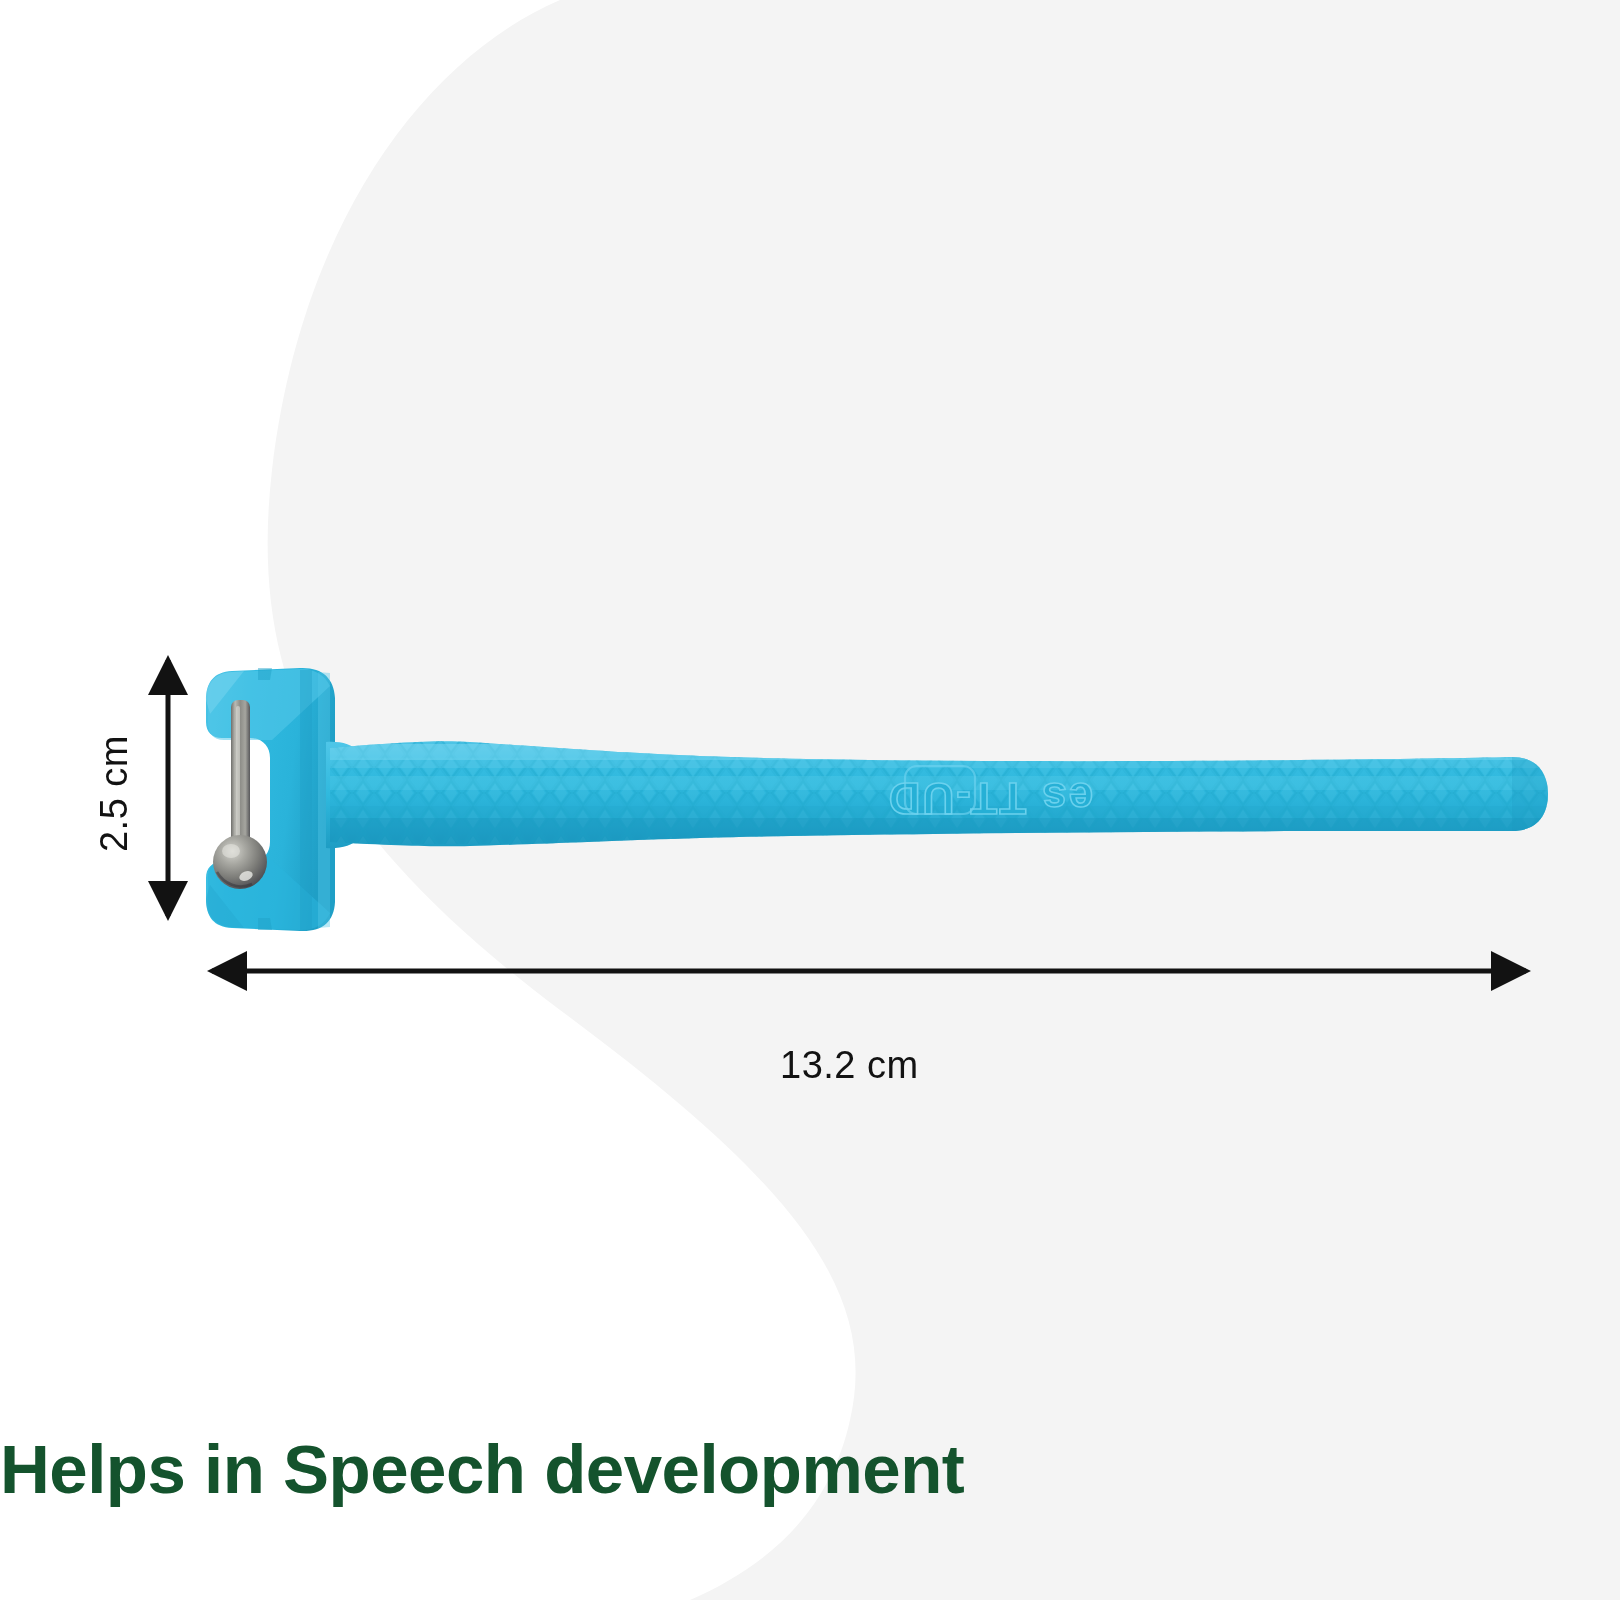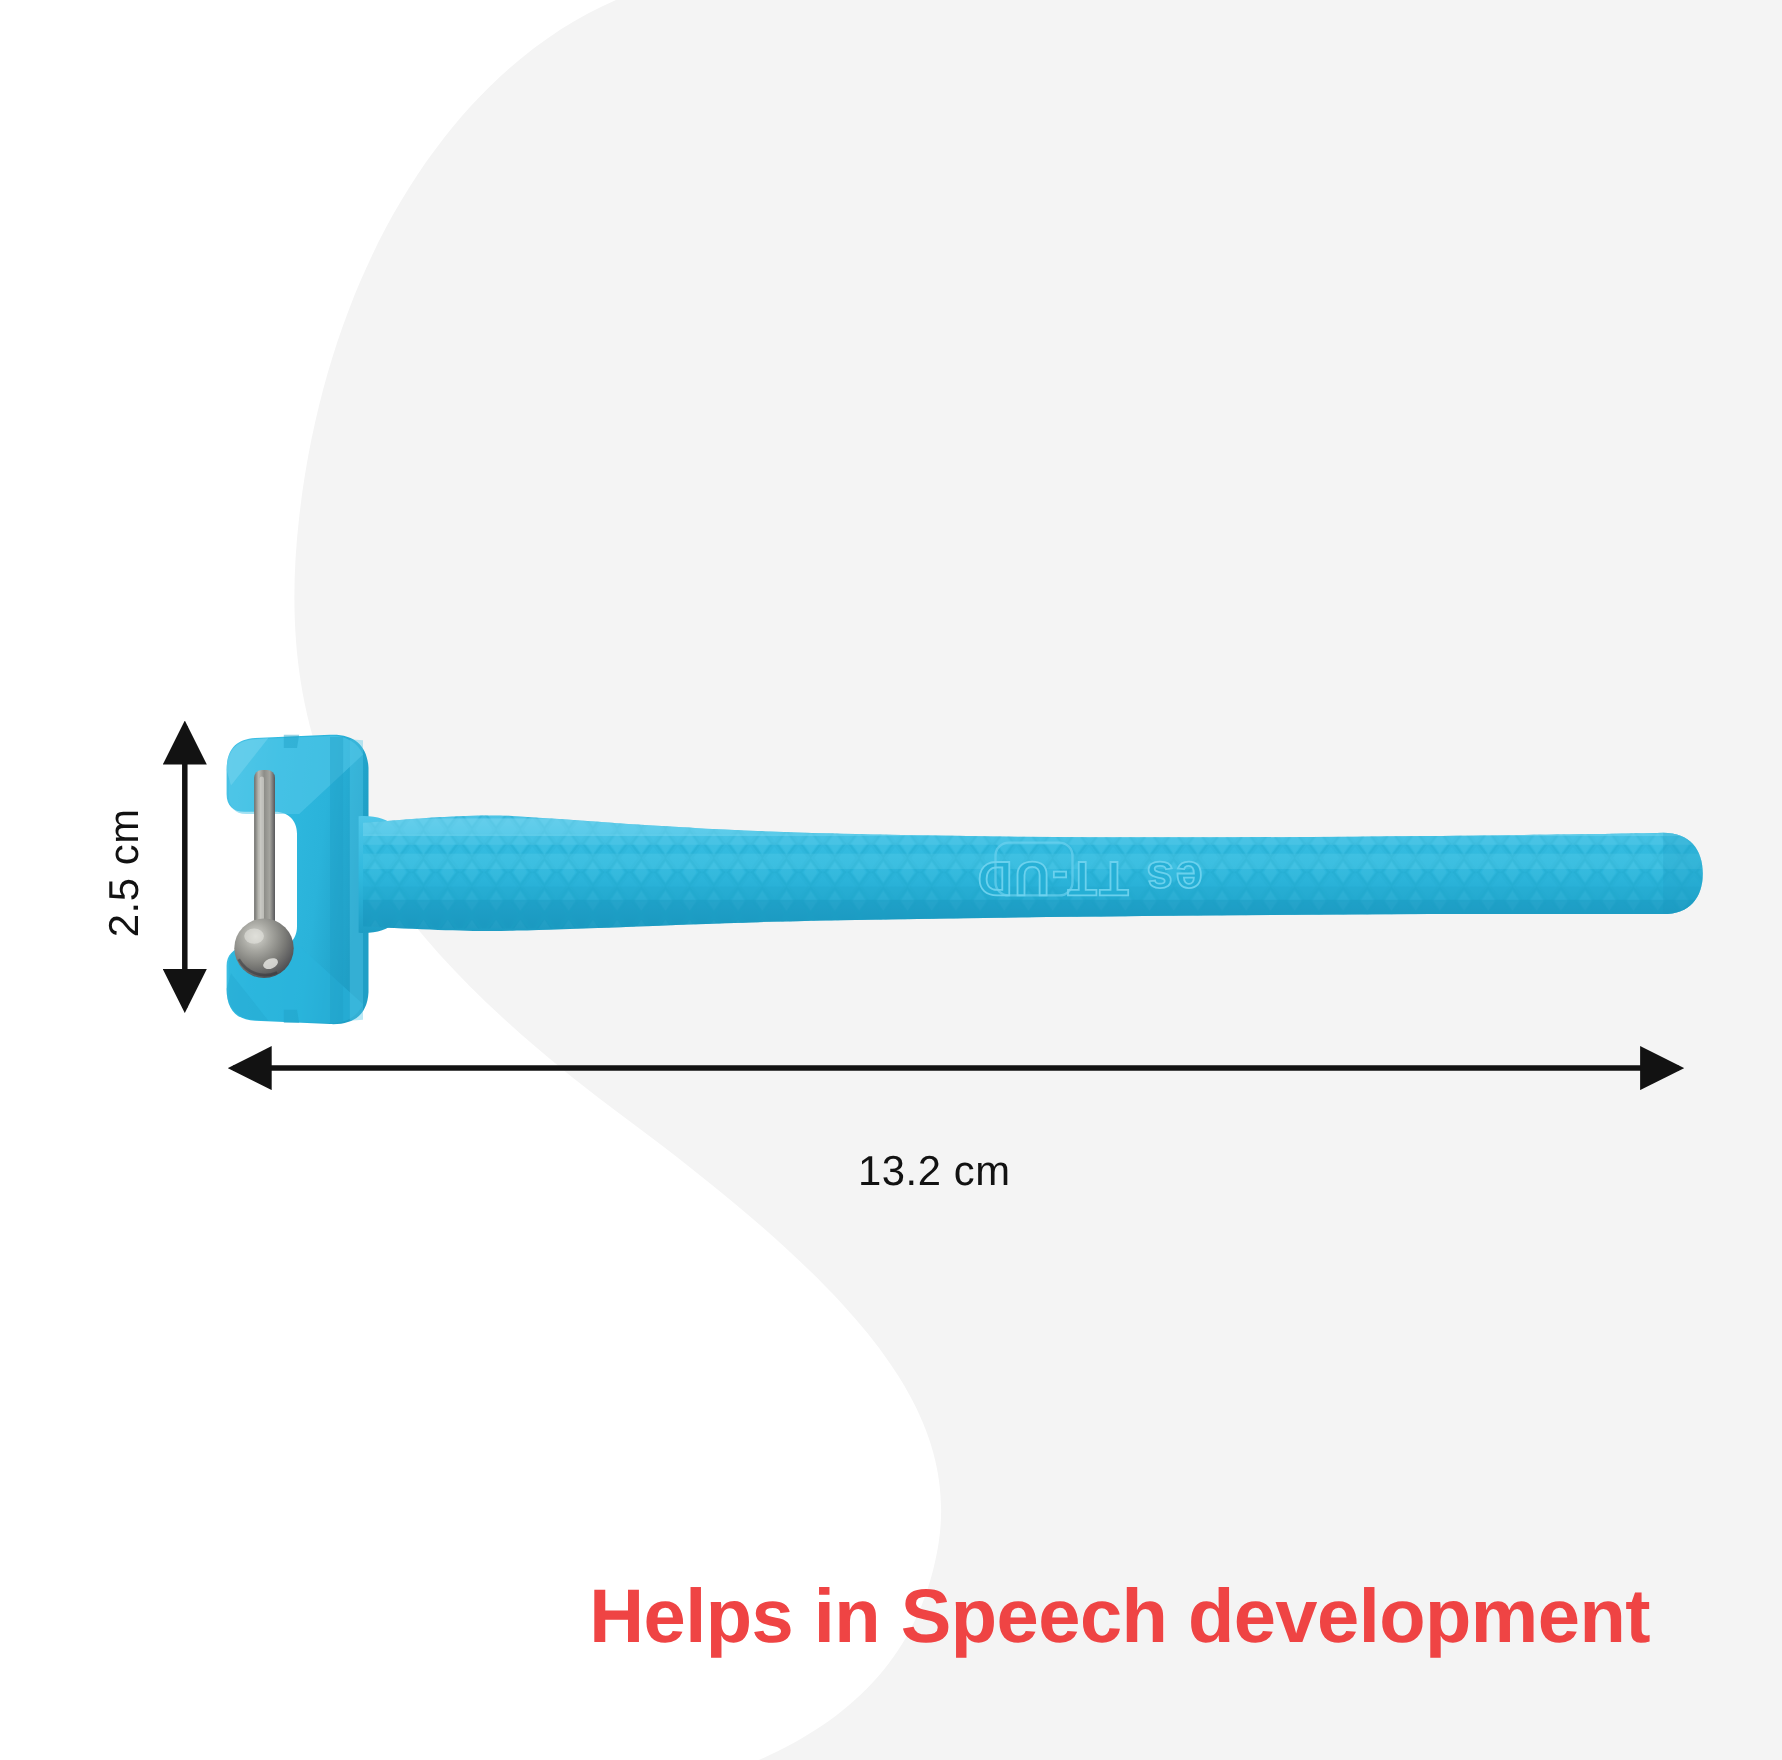--- a/index.html
+++ b/index.html
@@ -49,26 +49,26 @@
     transform: rotate(-90deg);
     transform-origin: center center;
     letter-spacing: 0.5px;
   }
   #caption {
     position: absolute;
     z-index: 4;
     left: 0;
     top: 1430px;
     width: 1500px;
-    text-align: right;
+    text-align: left;
     font-family: "Liberation Sans", sans-serif;
     font-weight: bold;
     font-size: 69px;
     letter-spacing: -0.5px;
-    color: #ef4444;
+    color: #14532d;
   }
 </style>
 </head>
 <body>
 
 <div id="stage">
 
   <svg id="bg-svg" viewBox="0 0 1620 1600">
     <path d="M 1620 0
              L 560 0

